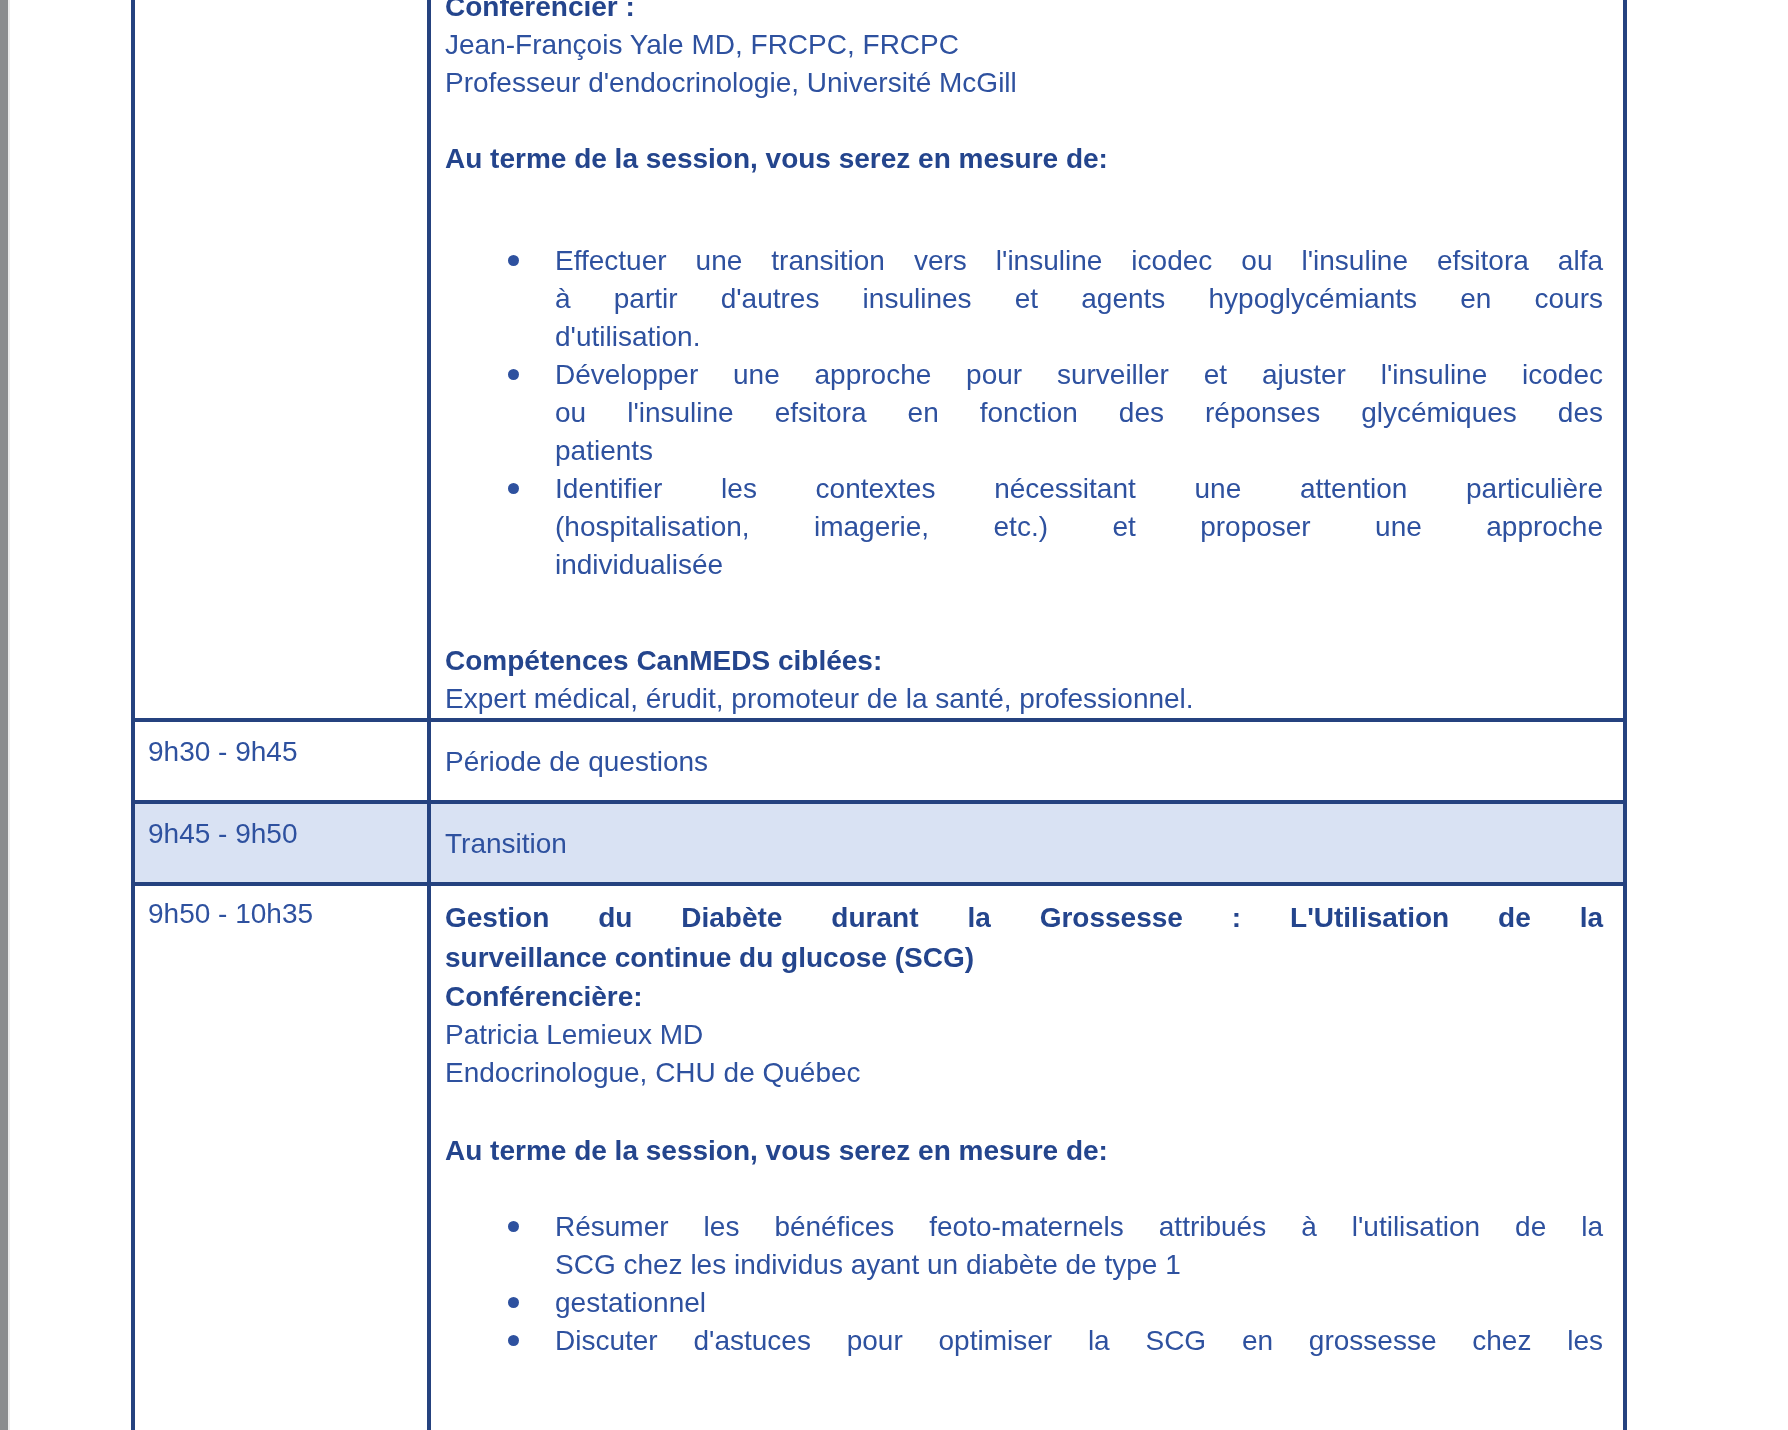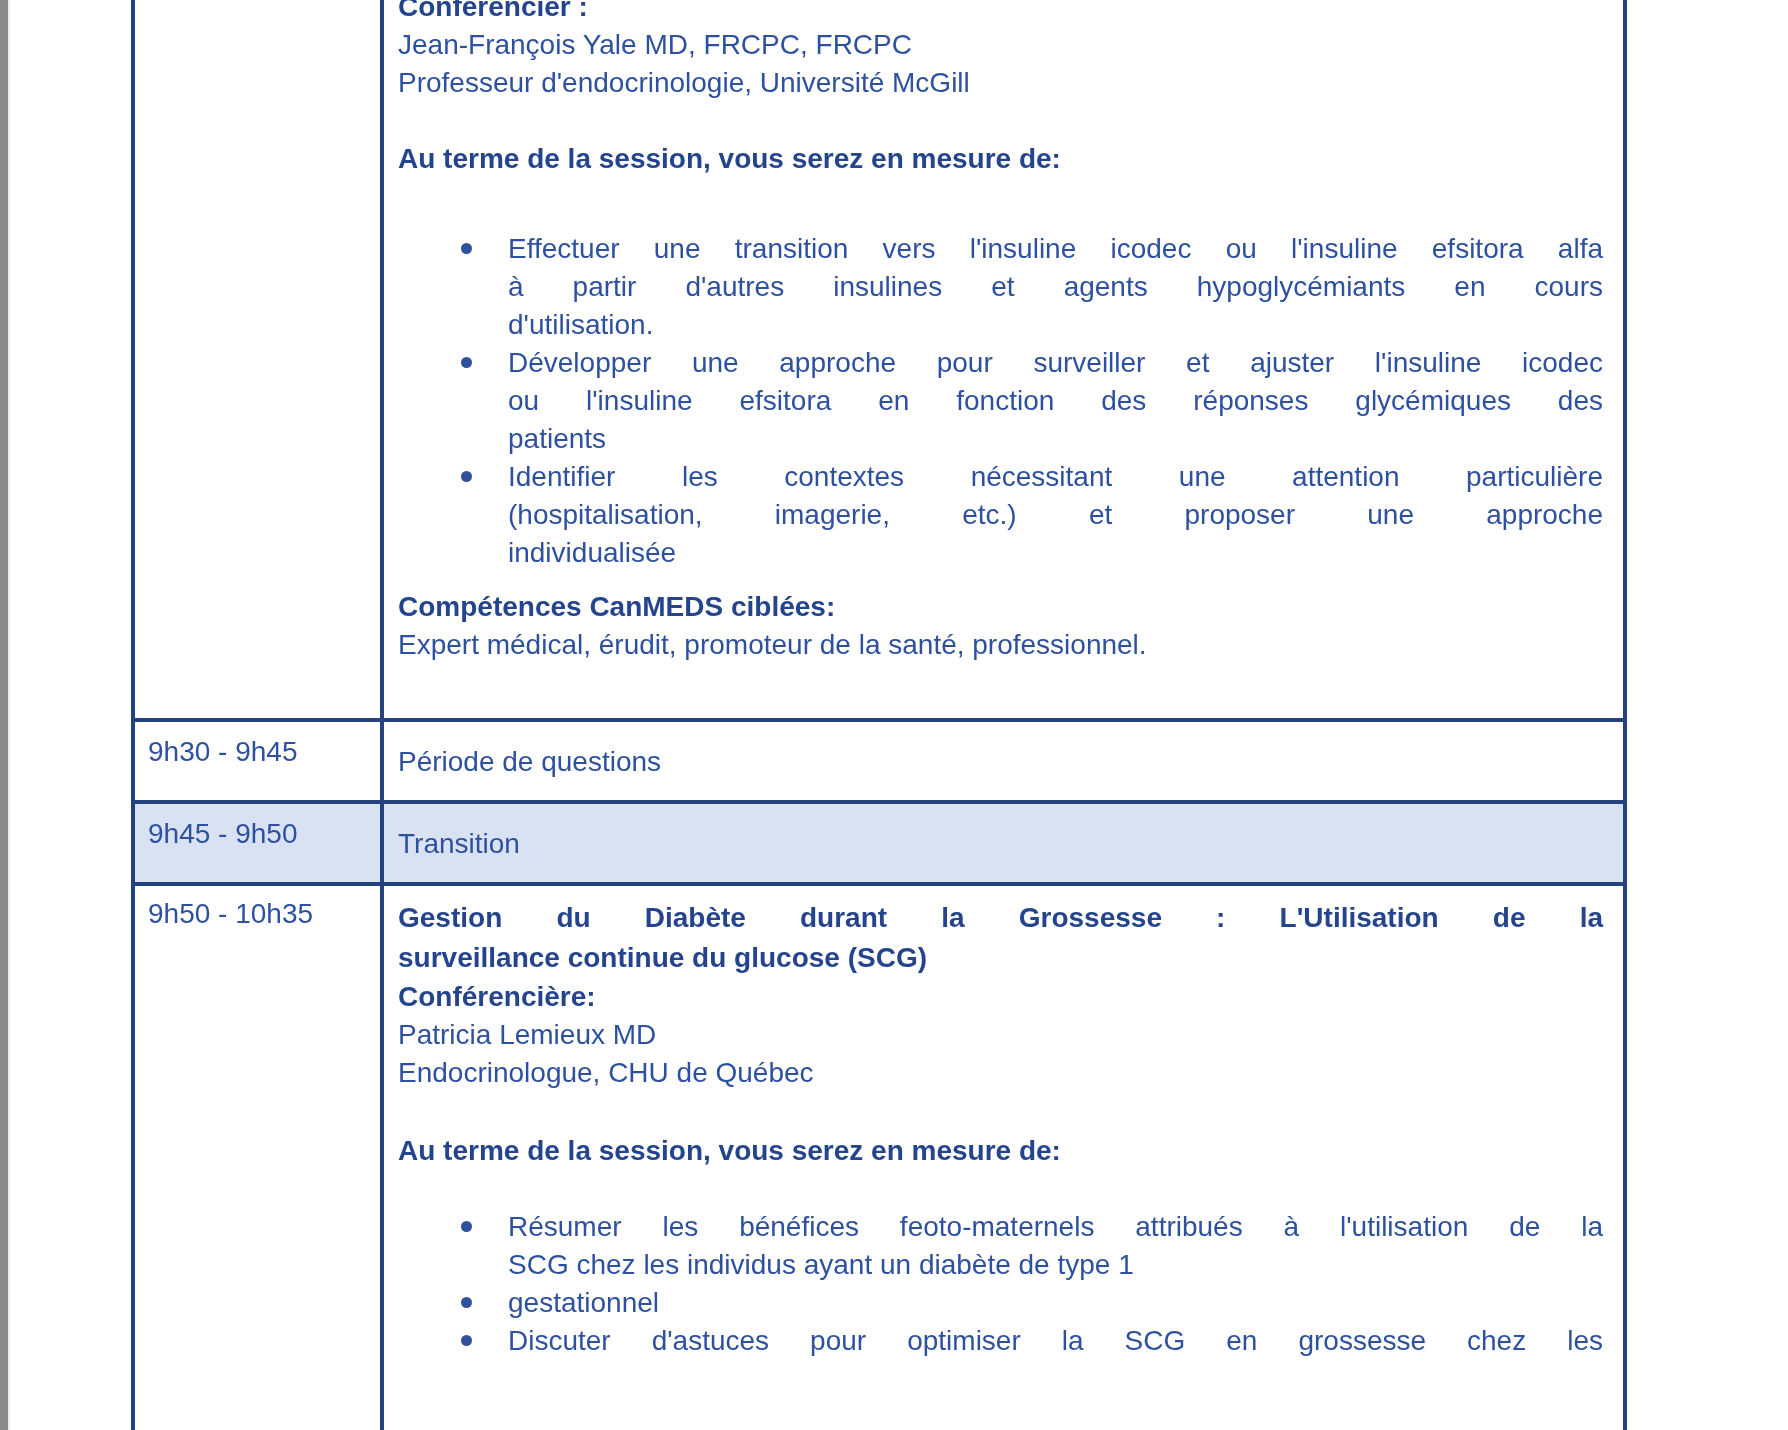--- a/index.html
+++ b/index.html
@@ -15,41 +15,41 @@
     border-left:4px solid var(--border,#25427f);
     border-right:4px solid var(--border,#25427f);
   }
   .row{display:flex;border-bottom:4px solid var(--border,#25427f)}
   .row.last{border-bottom:none}
   .r1{height:798px}
   .r2,.r3{height:78px}
   .r4{height:560px}
   .shaded{background:var(--shade,#d9e2f3)}
   .ct{
-    width:249px;flex:none;border-right:4px solid var(--border,#25427f);
+    width:296px;flex:none;border-right:4px solid var(--border,#25427f);
     box-sizing:border-box;padding:11px 0 0 13px;
     font-size:28px;line-height:38px;color:var(--text,#2e519f);
   }
   .r4 .ct{padding-top:9px}
   .cc{
     flex:1;box-sizing:border-box;padding:0 20px 0 14px;
     font-size:28px;line-height:38px;color:var(--text,#2e519f);
   }
   .r1 .cc{padding-top:68px}
   .r2 .cc,.r3 .cc{padding-top:21px}
   .r4 .cc{padding-top:12px}
   .b{font-weight:bold;color:var(--btext,#24458d)}
   .u{text-decoration-thickness:3px;text-underline-offset:6px}
   .line{line-height:38px}
   .line.j{text-align:justify;text-align-last:justify}
   .title{font-weight:bold;color:var(--btext,#24458d)}
   .title .line{line-height:40px}
   .sp38{height:38px}
-  .mt14{margin-top:14px}
-  .mt38{margin-top:16px}
+  .mt14{margin-top:26px}
+  .mt38{margin-top:58px}
   .mt40{margin-top:40px}
   .mt43{}
   .bullet{position:relative;padding-left:110px}
   .bullet .dot{
     position:absolute;left:63px;top:13px;width:11px;height:11px;
     border-radius:50%;background:var(--text,#2e519f);
   }
 </style>
 </head>
 <body style="--text: #2e519f; --btext: #24458d; --border: #25427f; --shade: #d9e2f3; --edge: #8a8c8e;">

